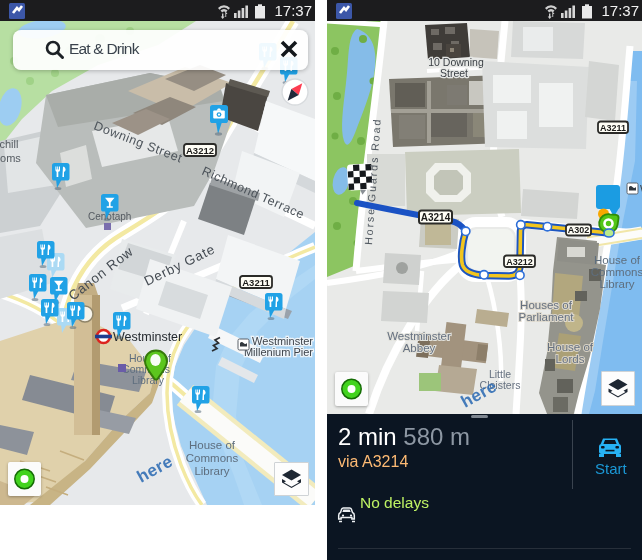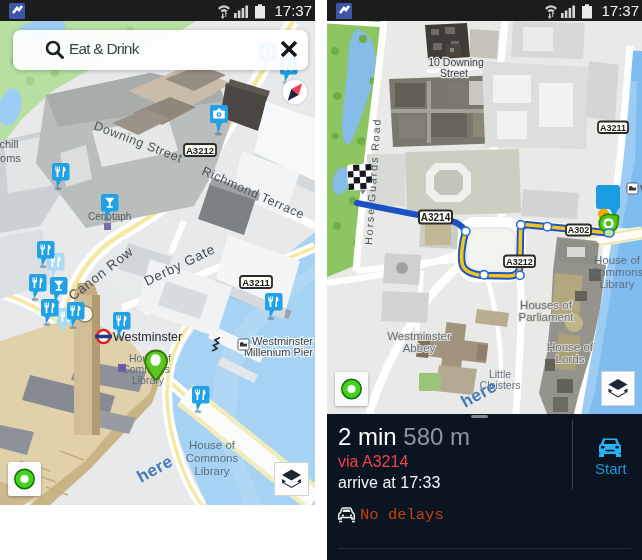--- a/index.html
+++ b/index.html
@@ -651,32 +651,31 @@
       <path d="M6.5,16.5 L6.5,20 L16,25.5 L25.5,20 L25.5,16.5 L21.5,18.8 L23.5,20 L16,24.3 L8.5,20 L10.5,18.8 z" fill="#1e2733"></path>
     </svg>
   </div>
 
   <div style="position:absolute;left:0;top:414px;width:315px;height:146px;background:#0b1522;padding-left:18px;">
 
     <div style="position:absolute;left:144px;top:1px;width:17px;height:3px;background:#7e8690;border-radius:2px;"></div>
 
     <div style="position:absolute;left:11px;top:9px;font-size:24px;color:#ffffff;">2 min <span style="color:#8d97a3">580 m</span></div>
 
-    <div style="position:absolute;left:11px;top:39px;font-size:16px;color:#ef4444;">via A3214</div>
-
-    <div style="position:absolute;left:11px;top:60px;font-size:16px;color:#f4f6f8;">arrive at 17:33</div>
+    <div style="position:absolute;left:11px;top:39px;font-size:16px;color:#fdba74;">via A3214</div>
+
 
     <svg width="20" height="18" style="position:absolute;left:10px;top:92px">
       <path d="M3.5 6.5 l1.2-3.4 q0.4-1.1 1.6-1.1 h6.4 q1.2 0 1.6 1.1 l1.2 3.4 q1.8 0.6 1.8 2.7 v3.8 h-2.4 v-1.6 h-10.8 v1.6 h-2.4 v-3.8 q0-2.1 1.8-2.7 z" fill="none" stroke="#eef1f4" stroke-width="1.5"></path>
       <path d="M5.4 5.9 l0.9-2.4 h6.4 l0.9 2.4 z" fill="#eef1f4"></path>
       <circle cx="6" cy="9.6" r="1.1" fill="#eef1f4"></circle>
         <circle cx="14" cy="9.6" r="1.1" fill="#eef1f4"></circle>
       <path d="M2 15.5 h3 M15 15.5 h3" stroke="#eef1f4" stroke-width="1.6"></path>
     </svg>
-    <div style="position:absolute;left:33px;top:92px;font-size:15.5px;color:#c2410c;font-family:Liberation Mono, monospace;">No delays</div>
+    <div style="position:absolute;left:33px;top:80px;font-size:15.5px;color:#bef264;">No delays</div>
 
     <div style="position:absolute;left:245px;top:6px;width:1px;height:69px;background:#3a434f;"></div>
 
     <svg width="28" height="22" style="position:absolute;left:269px;top:23px">
       <path d="M7 1.5 h14 l2.5 6 h-19 z" fill="#27b2f4"></path>
       <path d="M9 3 h10 l1.6 4 h-13.2 z" fill="#0b1522"></path>
       <rect x="3" y="7" width="22" height="10" rx="2.5" fill="#27b2f4"></rect>
       <rect x="5" y="9" width="3.6" height="2.4" rx="1" fill="#0b1522"></rect>
       <rect x="19.4" y="9" width="3.6" height="2.4" rx="1" fill="#0b1522"></rect>
       <rect x="9.5" y="12.8" width="9" height="1.6" fill="#0b1522"></rect>

